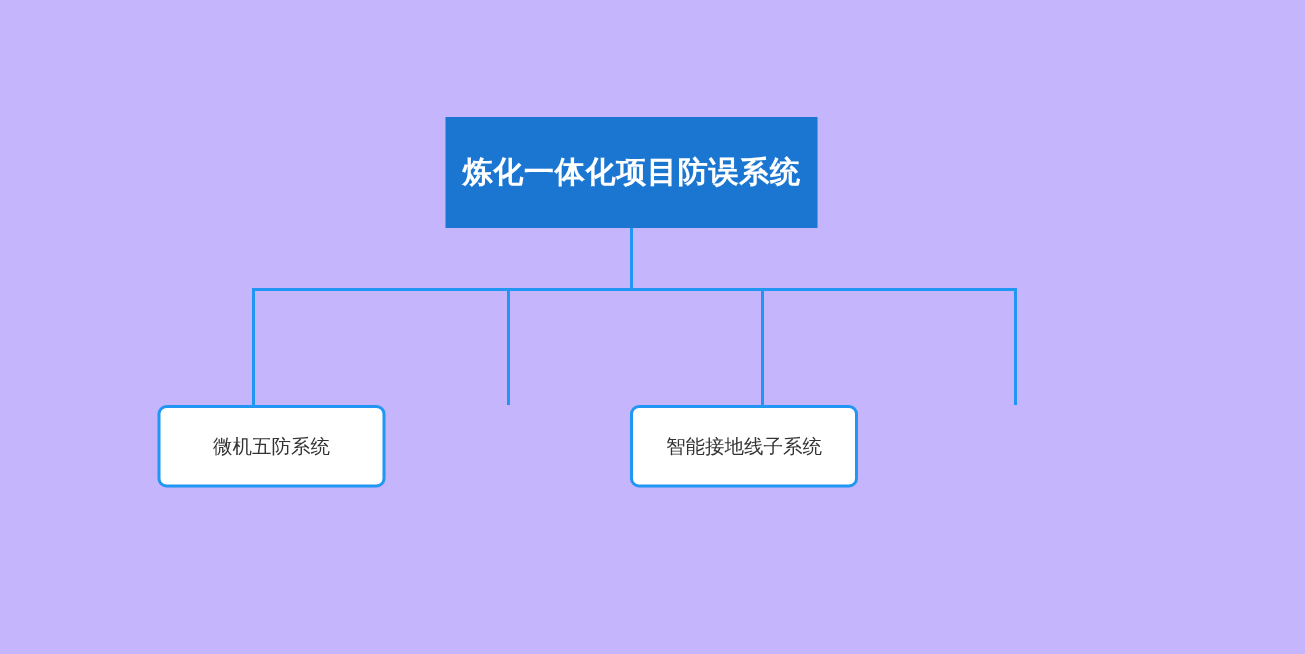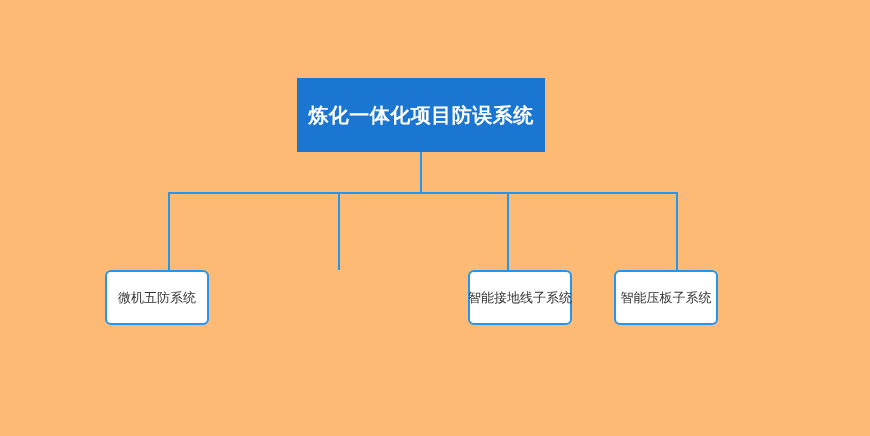--- a/index.html
+++ b/index.html
@@ -8,21 +8,21 @@
     padding: 0;
     background: #ffffff;
   }
   body {
     font-family: "Liberation Sans", "DejaVu Sans", sans-serif;
   }
   #canvas {
     position: relative;
     width: 870px;
     height: 436px;
-    background: #fdba74;
+    background: #c4b5fd;
     overflow: hidden;
   }
   
   #connectors {
     position: absolute;
     left: 0;
     top: 0;
     width: 870px;
     height: 436px;
     pointer-events: none;
@@ -45,40 +45,40 @@
     font-size: 20px;
     font-weight: bold;
     letter-spacing: 0.5px;
     line-height: 1.2;
     white-space: nowrap;
   }
   
   .child-node {
     position: absolute;
     top: 270px;
-    width: 104px;
+    width: 152px;
     height: 55px;
     background: #ffffff;
     border: 2px solid #2196f3;
     border-radius: 6px;
     display: flex;
     align-items: center;
     justify-content: center;
     box-sizing: border-box;
   }
   .child-label {
     color: #333333;
     font-size: 13px;
     font-weight: normal;
     line-height: 1.2;
     white-space: nowrap;
   }
   .child-1 { left: 105px; }
   .child-2 { left: 275px; }
-  .child-3 { left: 468px; justify-content: center; }
+  .child-3 { left: 420px; justify-content: center; }
   .child-4 { left: 614px; }
 </style>
 </head>
 <body>
 
 <div id="canvas">
 
   <svg id="connectors" viewBox="0 0 870 436" width="870" height="436" xmlns="http://www.w3.org/2000/svg">
 
     <line x1="421" y1="152" x2="421" y2="193" stroke="#2196f3" stroke-width="2" shape-rendering="crispEdges"></line>
@@ -97,17 +97,14 @@
 
   <div class="child-node child-1">
     <span class="child-label">微机五防系统</span>
   </div>
 
 
   <div class="child-node child-3">
     <span class="child-label">智能接地线子系统</span>
   </div>
 
-  <div class="child-node child-4">
-    <span class="child-label">智能压板子系统</span>
-  </div>
 
 </div>
 
 </body></html>

